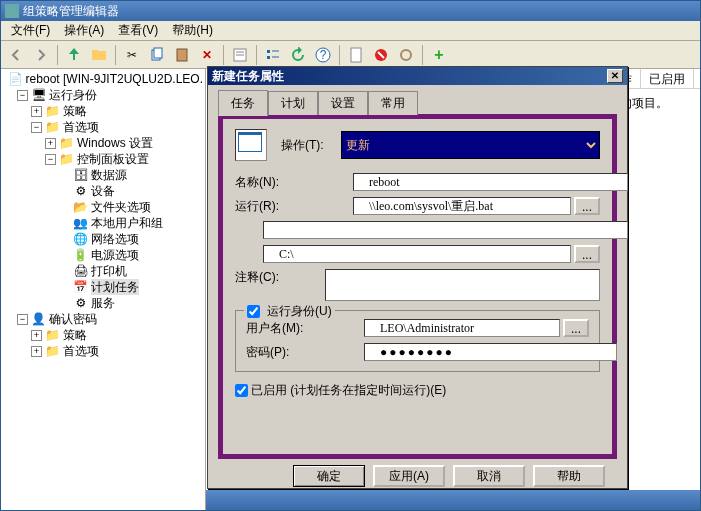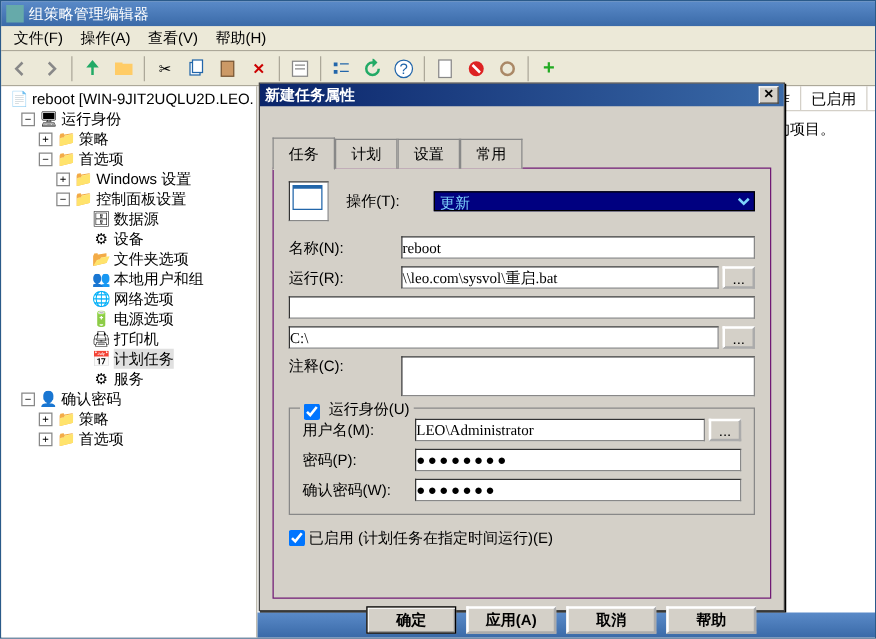--- a/index.html
+++ b/index.html
@@ -34,44 +34,44 @@
 .rp-header div { padding: 2px 8px; border-right: 1px solid #d4d0c8; }
 .rp-msg { position: absolute; top: 26px; right: 4px; width: 100px; }
 .rp-bottom { position: absolute; bottom: 0; left: 0; right: 0; height: 20px; background: linear-gradient(#5a8ac8,#3a6aa8); }
 
 
 .dialog { position: absolute; left: 207px; top: 66px; width: 421px; height: 423px; background: #d4d0c8; border: 1px solid #444; box-shadow: 1px 1px 0 #000; }
 .dlg-title { height: 18px; background: linear-gradient(to right, #0a246a, #3a6aa8); color: #fff; display: flex; align-items: center; padding: 0 4px; font-weight: bold; }
 .dlg-title .spacer { flex: 1; }
 .dlg-close { width: 16px; height: 14px; background: #d4d0c8; border: 1px solid #fff; border-right-color: #404040; border-bottom-color: #404040; color: #000; font-size: 10px; line-height: 12px; text-align: center; font-family: Arial; font-weight: bold; }
 .dlg-body { padding: 8px 10px 6px 10px; }
-.tabs { display: flex; align-items: flex-end; height: 22px; margin-bottom: -1px; position: relative; z-index: 2; margin-top: 20px; }
+.tabs { display: flex; align-items: flex-end; height: 22px; margin-bottom: -1px; position: relative; z-index: 2; }
 .tab { padding: 3px 12px; border: 1px solid #888; border-bottom: none; background: #d4d0c8; margin-right: 0px; position: relative; }
 .tab.active { background: #d4d0c8; border-bottom: 1px solid #d4d0c8; z-index: 3; top: 1px; padding-top: 4px; padding-bottom: 3px; }
-.tabpanel { border: 1px solid #701a75; background: #d4d0c8; padding: 10px 12px; height: 345px; }
+.tabpanel { border: 5px solid #701a75; background: #d4d0c8; padding: 10px 12px; height: 345px; }
 
 .row { display: flex; align-items: center; margin-bottom: 6px; }
 .row .lbl { width: 90px; }
 .row .fld { flex: 1; }
 
 .task-icon { width: 32px; height: 32px; border: 1px inset #888; background: #fff; display: flex; align-items: flex-start; justify-content: flex-start; margin-right: 14px; }
 .task-icon::after { content: ""; width: 22px; height: 16px; background: #fff; border: 1px solid #26a; border-top: 3px solid #26a; margin: 2px; }
 
-select.op { flex: 1; background: #000080; color: #7dd3fc; border: 1px solid #000; height: 16px; margin-left: 10px; }
-input.txt { width: 100%; height: 18px; border: 1px inset #888; background: #fff; padding: 0 0; font-family: Tahoma, SimSun; }
+select.op { flex: 1; background: #000080; color: #fdba74; border: 1px solid #000; height: 28px; }
+input.txt { width: 100%; height: 18px; border: 1px inset #888; background: #fff; padding: 0 15px; font-family: Tahoma, SimSun; margin-left: 28px; }
 .browse { width: 26px; height: 18px; border: 2px outset #fff; background: #d4d0c8; margin-left: 3px; }
 textarea.txt { width: 100%; height: 32px; border: 1px inset #888; background: #fff; resize: none; font-family: Tahoma; }
 
 .group { border: 1px solid #888; padding: 8px 10px 4px 10px; margin-top: 2px; position: relative; }
-.group .legend { position: absolute; top: -8px; left: 8px; background: #d4d0c8; padding: 0 3px; display: flex; align-items: flex-end; gap: 4px; }
+.group .legend { position: absolute; top: -8px; left: 8px; background: #d4d0c8; padding: 0 3px; display: flex; align-items: center; gap: 4px; }
 input[type=checkbox] { margin: 0 3px 0 0; }
 input.pwd { letter-spacing: 2px; }
 
 .dlg-buttons { display: flex; justify-content: flex-end; gap: 8px; padding: 6px 12px 0 12px; }
-.dlg-buttons button { width: 72px; height: 22px; border: 2px outset #fff; background: #d4d0c8; font-weight: bold; }
+.dlg-buttons button { width: 72px; height: 22px; border: 2px outset #fff; background: #d4d0c8; }
 .dlg-buttons button.default { border: 1px solid #000; box-shadow: inset 1px 1px #fff, inset -1px -1px #888; }
 </style>
 </head>
 <body>
 
 <div class="main-win">
   <div class="titlebar">
     <span class="ticon"></span>
     <span>组策略管理编辑器</span>
   </div>
@@ -330,24 +330,20 @@
           <div class="lbl">用户名(M):</div>
           <div class="fld" style="display:flex">
               <input class="txt" value="LEO\Administrator" style="">
               <button class="browse">...</button>
             </div>
         </div>
         <div class="row">
           <div class="lbl">密码(P):</div>
           <div class="fld"><input class="txt pwd" value="●●●●●●●●" style=""></div>
         </div>
-        <div class="row">
-          <div class="lbl">确认密码(W):</div>
-          <div class="fld"><input class="txt pwd" value="●●●●●●●" style=""></div>
-        </div>
       </div>
 
       <div class="row" style="margin-top:10px">
         <input type="checkbox" checked="" style="">
         <span>已启用 (计划任务在指定时间运行)(E)</span>
       </div>
 
     </div>
     <div class="dlg-buttons">
       <button class="default">确定</button>

